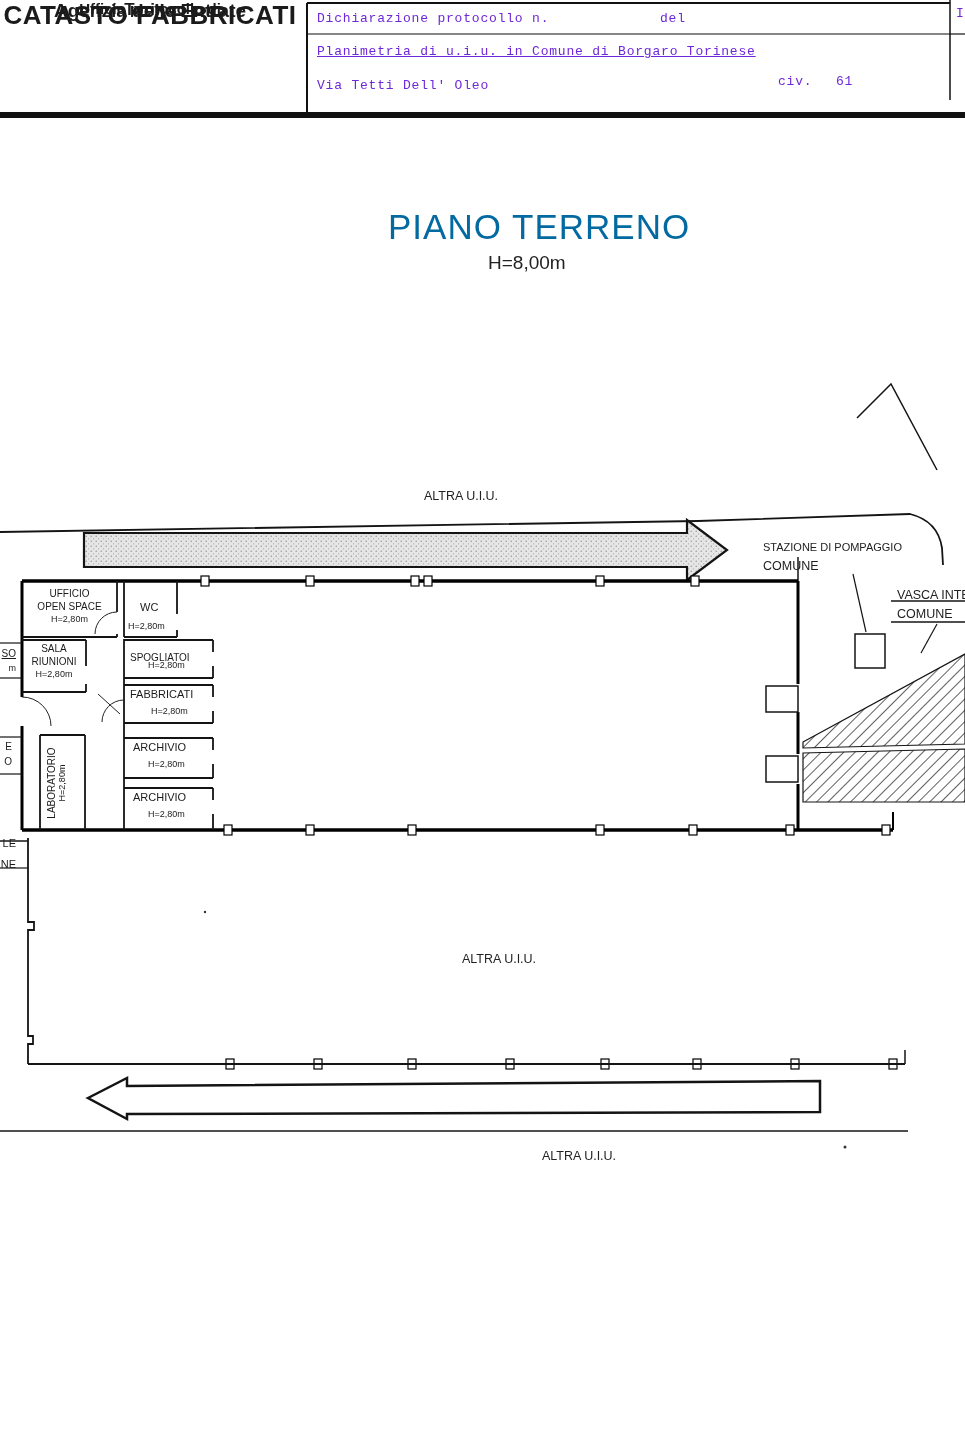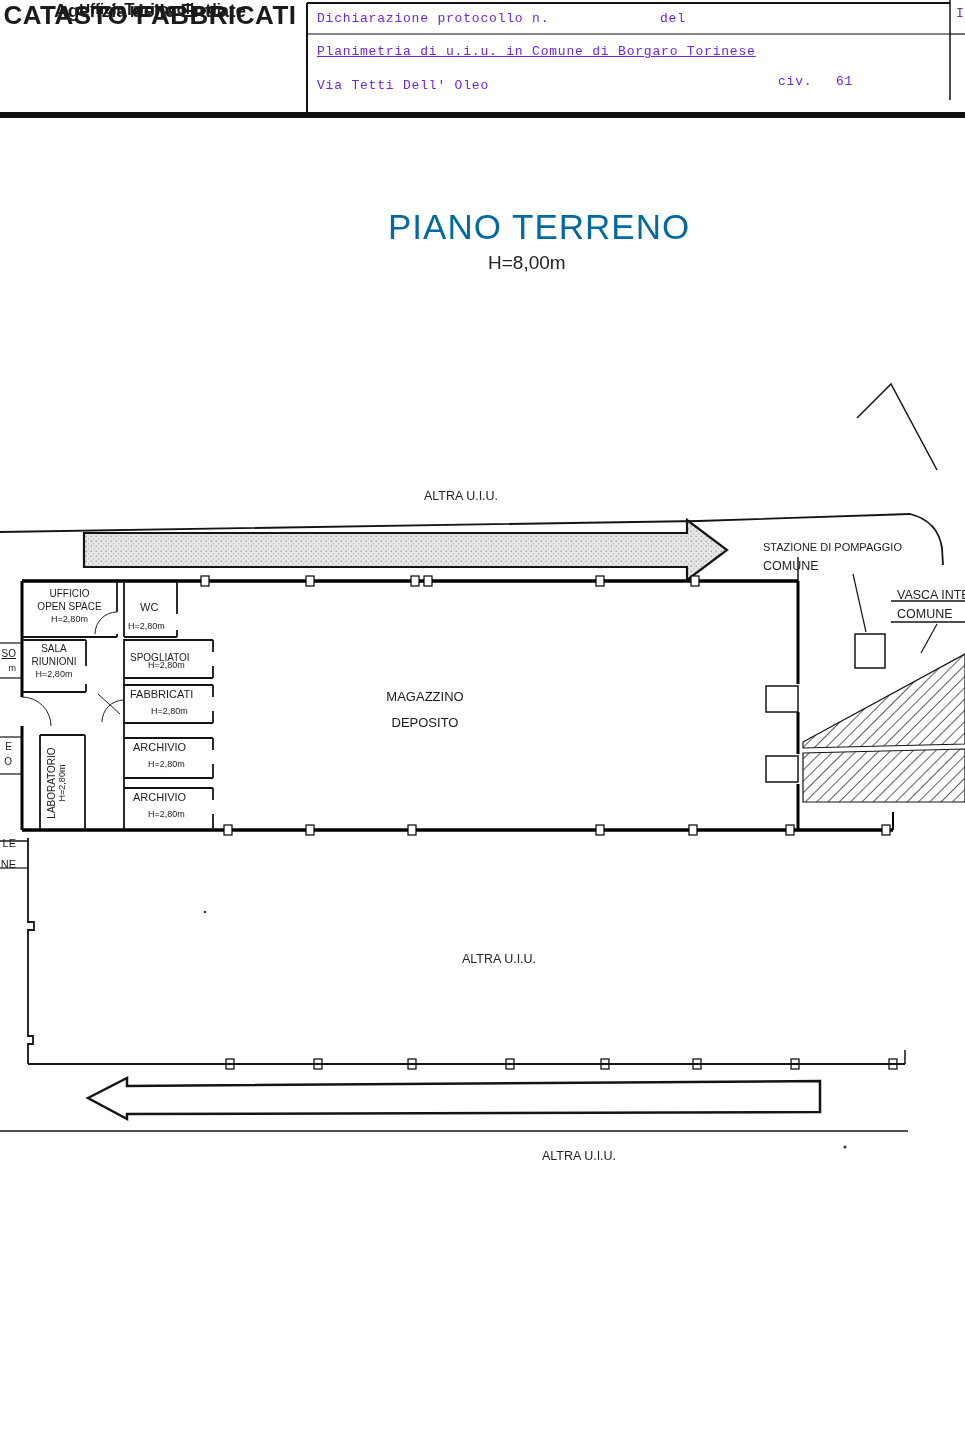--- a/index.html
+++ b/index.html
@@ -215,24 +215,20 @@
   <div class="abs" style="left:148px;top:759px;font-size:9px;">H=2,80m</div>
 
   <div class="abs" style="left:133px;top:791px;font-size:11px;">ARCHIVIO</div>
   <div class="abs" style="left:148px;top:809px;font-size:9px;">H=2,80m</div>
 
   <div class="abs rot ctr" style="left:46px;top:829px;width:92px;">
     <div style="font-size:10px;">LABORATORIO</div>
     <div style="font-size:9px;">H=2,80m</div>
   </div>
 
-  <div class="abs ctr" style="left:360px;top:684px;width:130px;font-size:13px;line-height:26px;">
-    <div>MAGAZZINO</div>
-    <div>DEPOSITO</div>
-  </div>
 
   <div class="abs plan-lbl" style="left:462px;top:952px;font-size:12.5px;">ALTRA U.I.U.</div>
   <div class="abs plan-lbl" style="left:542px;top:1149px;font-size:12.5px;">ALTRA U.I.U.</div>
 
   <div class="abs" style="left:0;top:648px;width:16px;text-align:right;font-size:10px;text-decoration:underline;">SO</div>
   <div class="abs" style="left:0;top:663px;width:16px;text-align:right;font-size:9px;">m</div>
   <div class="abs" style="left:0;top:741px;width:12px;text-align:right;font-size:10px;">E</div>
   <div class="abs" style="left:0;top:756px;width:12px;text-align:right;font-size:10px;">O</div>
   <div class="abs" style="left:0;top:837px;width:16px;text-align:right;font-size:11px;">LE</div>
   <div class="abs" style="left:0;top:858px;width:16px;text-align:right;font-size:11px;">NE</div>

